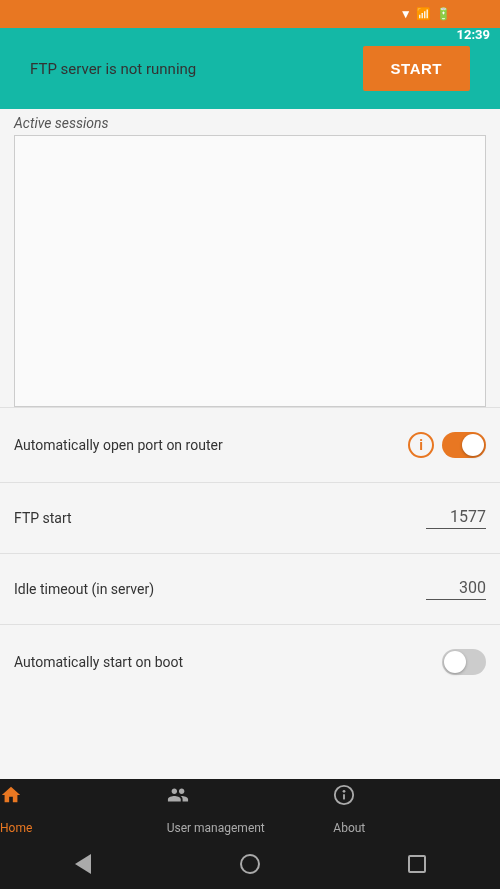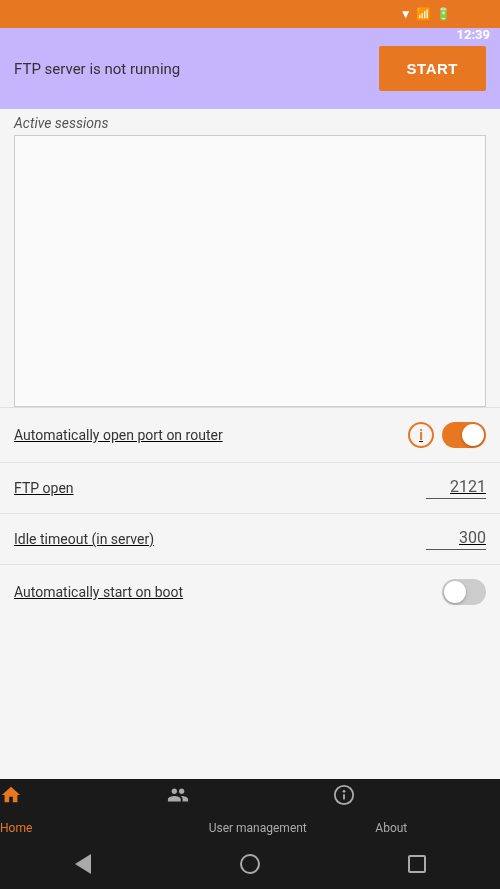--- a/index.html
+++ b/index.html
@@ -39,22 +39,22 @@
       background: #f5f5f5;
       height: calc(889px - 28px - 60px - 50px);
       overflow: hidden;
     }
 
     
     #server-status-row {
       display: flex;
       align-items: center;
       justify-content: space-between;
-      padding: 18px 14px;
-      background: #c4b5fd;
+      padding: 18px 30px;
+      background: #14b8a6;
     }
     #server-status-text {
       color: #333;
       font-size: 15px;
     }
     #start-button {
       background: #e87722;
       color: white;
       border: none;
       padding: 14px 28px;
@@ -77,24 +77,23 @@
       border: 1px solid #ccc;
       background: #fafafa;
       height: 272px;
     }
 
     
     .setting-row {
       display: flex;
       align-items: center;
       justify-content: flex-end;
-      padding: 14px 14px;
+      padding: 24px 14px;
       border-top: 1px solid #e0e0e0;
       background: #f5f5f5;
-      text-decoration: underline;
     }
     .setting-label {
       color: #333;
       font-size: 14px;
       flex: 1;
     }
     .setting-value {
       color: #555;
       font-size: 16px;
       text-align: right;
@@ -184,21 +183,20 @@
       align-items: flex-start;
       justify-content: center;
       gap: 10px;
       cursor: pointer;
     }
     .nav-item-active .nav-label {
       color: #e87722;
     }
     .nav-item-inactive .nav-label {
       color: #aaa;
-      margin-left: 42px;
     }
     .nav-label {
       font-size: 12px;
     }
     .nav-icon {
       font-size: 20px;
     }
     .nav-item-active .nav-icon {
       color: #e87722;
     }
@@ -283,22 +281,22 @@
     <span class="setting-label">Automatically open port on router</span>
     <div class="toggle-container">
       <div class="info-icon">i</div>
       <div class="toggle toggle-on">
         <div class="toggle-thumb"></div>
       </div>
     </div>
   </div>
 
   <div class="setting-row">
-    <span class="setting-label">FTP open</span>
-    <span class="setting-value">2121</span>
+    <span class="setting-label">FTP start</span>
+    <span class="setting-value">1577</span>
   </div>
 
 
   <div class="setting-row">
     <span class="setting-label">Idle timeout (in server)</span>
     <span class="setting-value">300</span>
   </div>
 
 
   <div class="setting-row">

